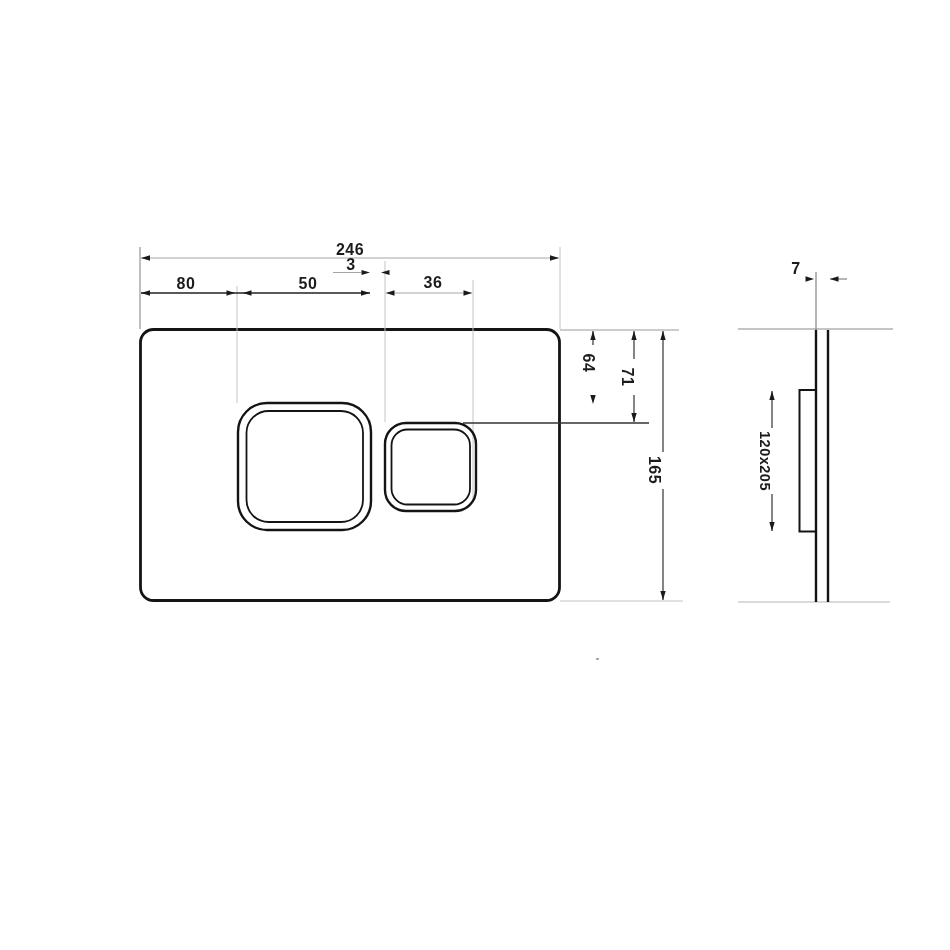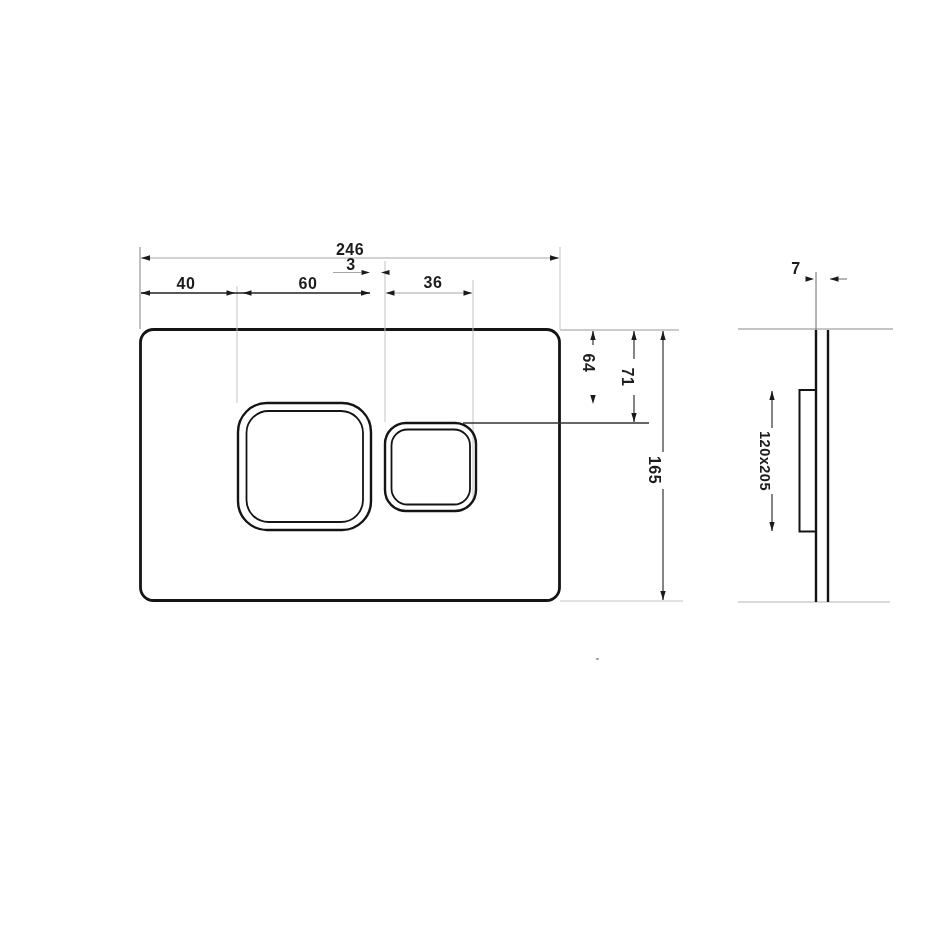--- a/index.html
+++ b/index.html
@@ -114,23 +114,23 @@
 
       <polygon points="772,391 769.3,400 774.7,400"></polygon>
       <polygon points="772,531 769.3,522 774.7,522"></polygon>
     </g>
   </svg>
 
   <div class="dim-label" style="left:350px;top:250px;">246</div>
 
   <div class="dim-label" style="left:351px;top:265px;">3</div>
 
-  <div class="dim-label" style="left:186px;top:284px;">40</div>
+  <div class="dim-label" style="left:186px;top:284px;">80</div>
 
-  <div class="dim-label" style="left:308px;top:284px;">60</div>
+  <div class="dim-label" style="left:308px;top:284px;">50</div>
 
   <div class="dim-label" style="left:433px;top:283px;">36</div>
 
   <div class="dim-label rot" style="left:588px;top:363px;">64</div>
 
   <div class="dim-label rot" style="left:627px;top:377px;">71</div>
 
   <div class="dim-label rot" style="left:654px;top:470px;">165</div>
 
   <div class="dim-label" style="left:796px;top:269px;">7</div>

